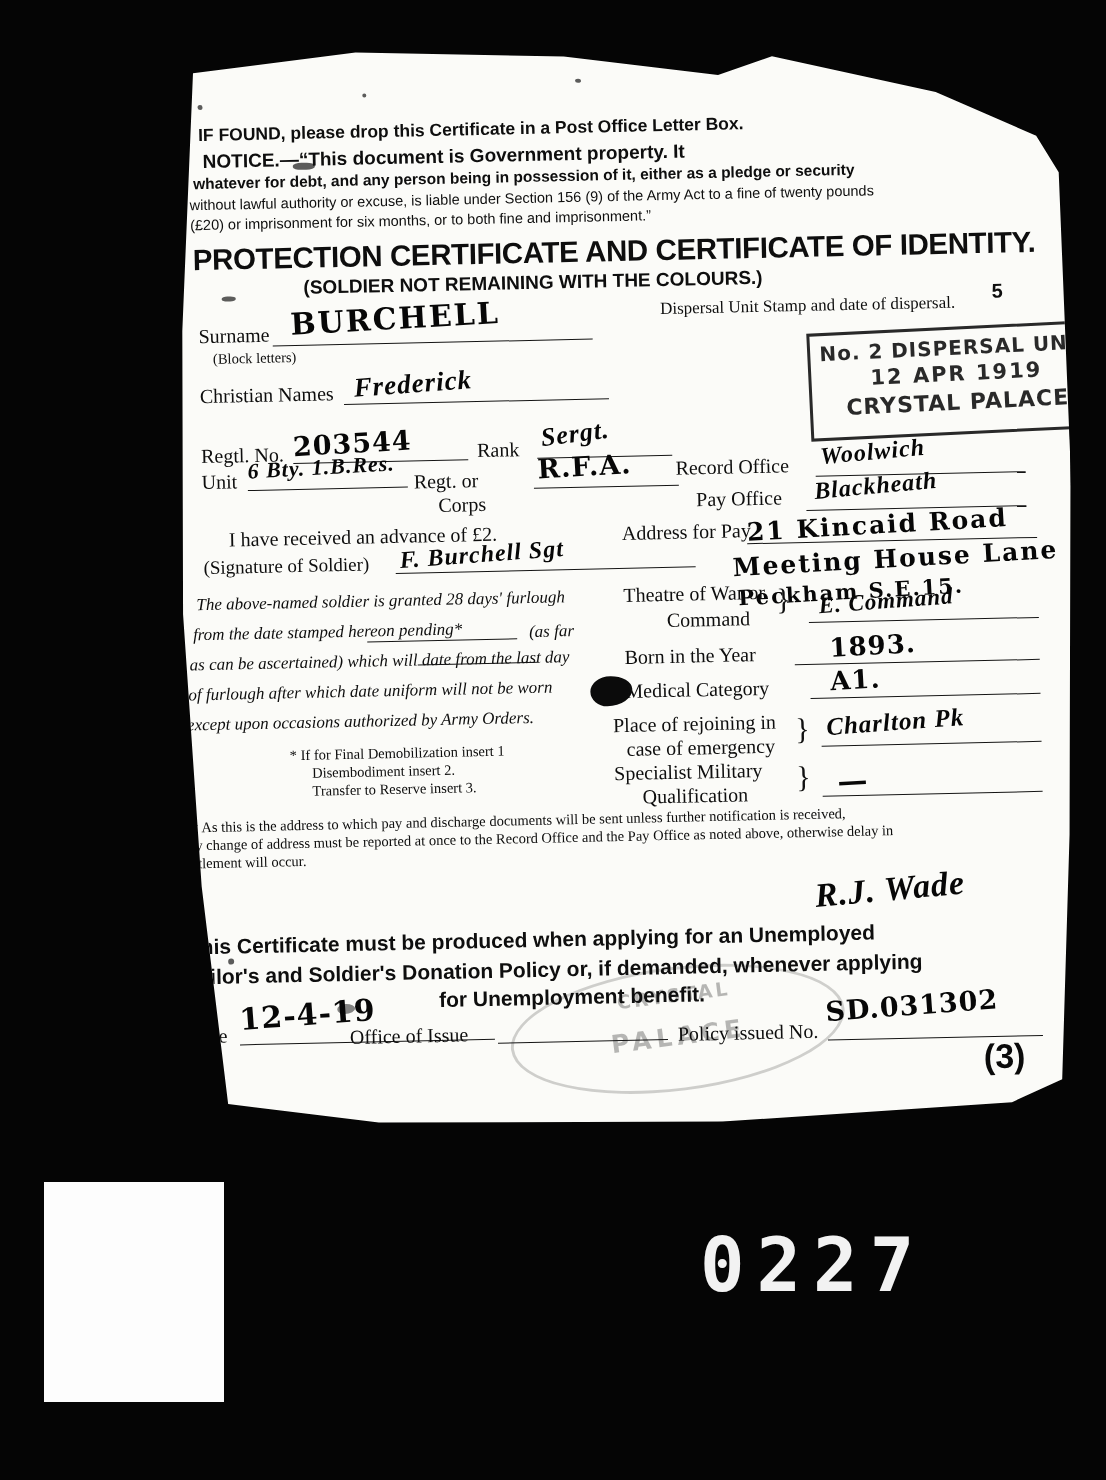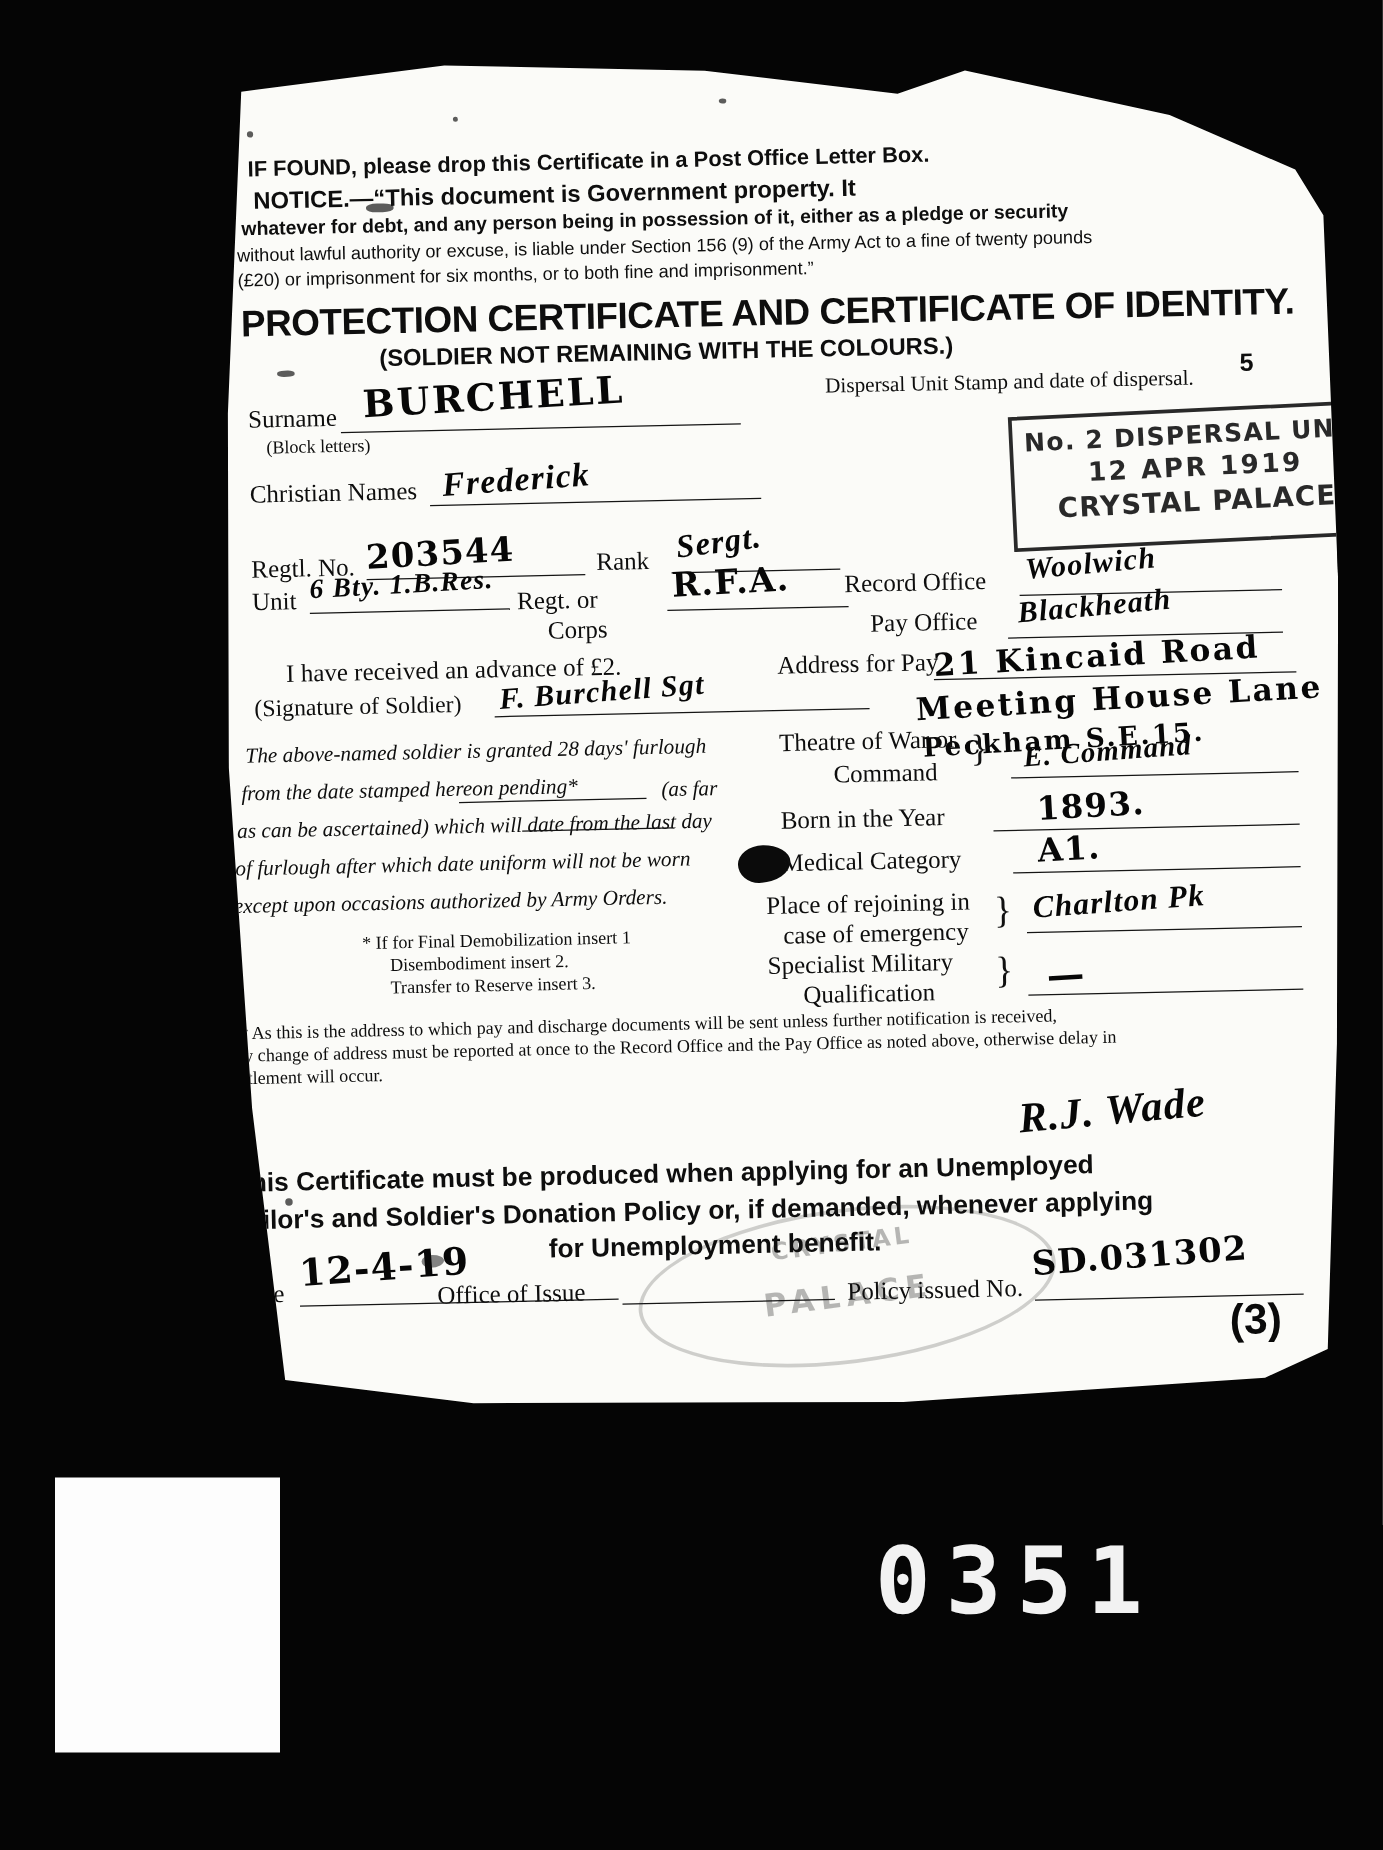--- a/index.html
+++ b/index.html
@@ -94,21 +94,21 @@
 
   .brace{position:absolute;font-size:30px;color:#151515;font-family:"Liberation Serif",serif;}
   .three{position:absolute;right:58px;bottom:44px;font-size:34px;font-weight:700;font-family:"Liberation Sans",sans-serif;color:#101010;}
 </style>
 </head>
 <body>
 
 <div id="root">
 
   <div class="white-tab"></div>
-  <div class="frame-number">0351</div>
+  <div class="frame-number">0227</div>
 
   <div class="sheet">
     <div class="sheet-inner">
 
       <div class="speck" style="left:40px;top:58px;width:5px;height:5px;"></div>
       <div class="speck" style="left:205px;top:50px;width:4px;height:4px;"></div>
       <div class="speck" style="left:418px;top:40px;width:6px;height:4px;"></div>
       <div class="speck" style="left:134px;top:118px;width:22px;height:7px;border-radius:40%;"></div>
       <div class="speck" style="left:60px;top:250px;width:14px;height:5px;border-radius:40%;"></div>
       <div class="speck" style="left:52px;top:912px;width:6px;height:6px;"></div>

